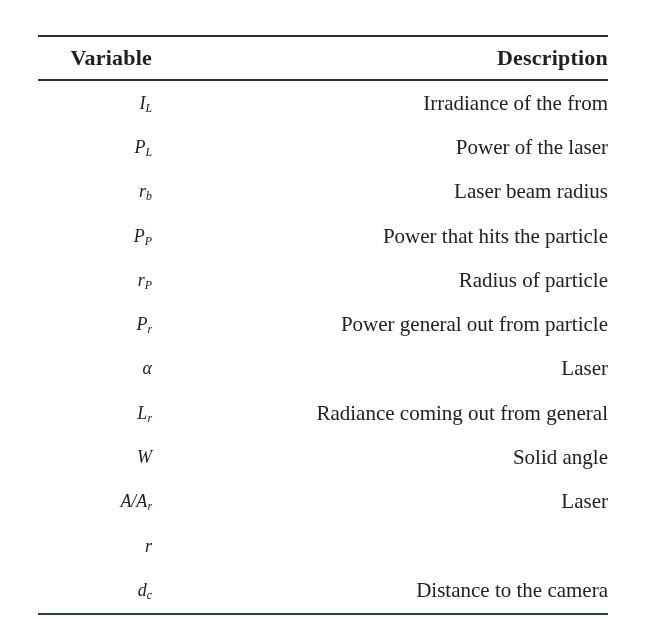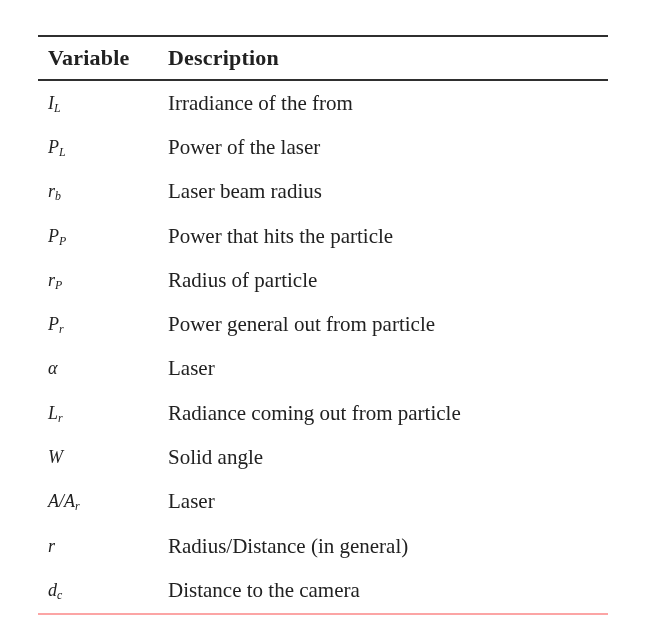--- a/index.html
+++ b/index.html
@@ -15,21 +15,22 @@
     font-family: "Liberation Serif", "DejaVu Serif", serif;
     color: #212121;
     overflow: hidden;
   }
   .vtable {
     position: absolute;
     left: 38px;
     top: 35px;
     width: 570px;
     border-top: 2px solid #2f2f2f;
-    border-bottom: 2px solid #fca5a5;
+    border-bottom: 2px solid #14532d;
+    text-align: right;
   }
   .thead {
     display: flex;
     align-items: center;
     height: 42px;
     border-bottom: 2.5px solid #2f2f2f;
     font-weight: bold;
     font-size: 22px;
     letter-spacing: 0.2px;
   }
@@ -102,36 +103,35 @@
       <div class="cell-desc">Power general out from particle</div>
     </div>
 
     <div class="trow">
       <div class="cell-var math"><span>α</span><sub></sub></div>
       <div class="cell-desc">Laser</div>
     </div>
 
     <div class="trow">
       <div class="cell-var math"><span>L</span><sub>r</sub></div>
-      <div class="cell-desc">Radiance coming out from particle</div>
+      <div class="cell-desc">Radiance coming out from general</div>
     </div>
 
     <div class="trow">
       <div class="cell-var math"><span>W</span><sub></sub></div>
       <div class="cell-desc">Solid angle</div>
     </div>
 
     <div class="trow">
       <div class="cell-var math"><span>A/A</span><sub>r</sub></div>
       <div class="cell-desc">Laser</div>
     </div>
 
     <div class="trow">
       <div class="cell-var math"><span>r</span><sub></sub></div>
-      <div class="cell-desc">Radius/Distance (in general)</div>
     </div>
 
     <div class="trow">
       <div class="cell-var math"><span>d</span><sub>c</sub></div>
       <div class="cell-desc">Distance to the camera</div>
     </div>
 
   </div>
 </div>
 

